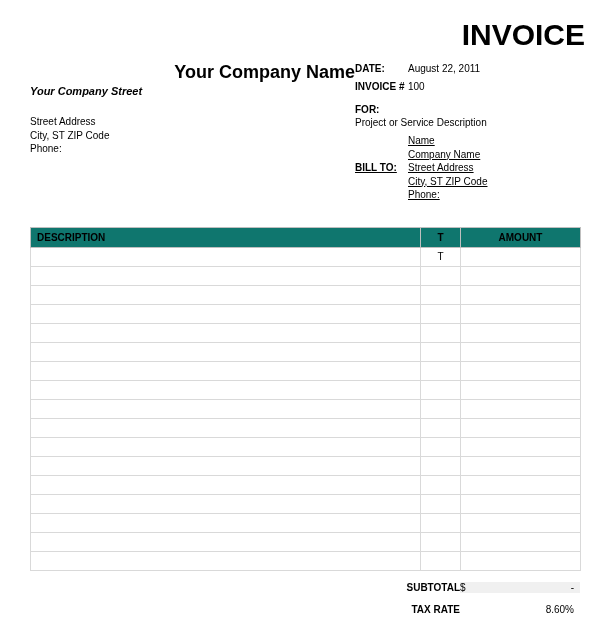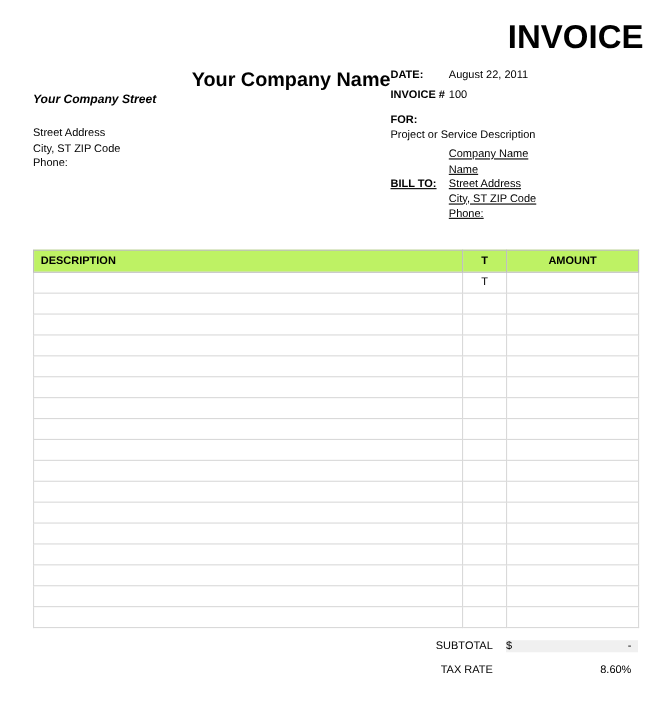--- a/index.html
+++ b/index.html
@@ -70,21 +70,21 @@
   .billto-block {
     line-height: 1.35;
   }
   .line-items {
     margin-top: 20px;
     width: 100%;
     border-collapse: collapse;
     table-layout: fixed;
   }
   .line-items th {
-    background: #bef264;
+    background: #0f766e;
     font-size: 10px;
     font-weight: bold;
     text-align: left;
     padding: 4px 6px;
     border: 1px solid #bfbfbf;
     height: 20px;
   }
   .line-items th.col-t, .line-items th.col-amt {
     text-align: center;
   }
@@ -106,22 +106,22 @@
   .totals-row {
     display: flex;
     justify-content: flex-end;
     align-items: center;
     height: 22px;
     font-size: 10px;
   }
   .totals-label {
     width: 100px;
     text-align: right;
-    font-weight: normal;
-    padding-right: 12px;
+    font-weight: bold;
+    padding-right: 0;
   }
   .totals-value {
     width: 120px;
     text-align: right;
     padding-right: 6px;
     display: flex;
     justify-content: space-between;
   }
   .subtotal-bg {
     background: #f0f0f0;
@@ -155,22 +155,22 @@
         <div class="meta-label">INVOICE #</div>
         <div class="meta-value">100</div>
       </div>
       <div class="meta-row" style="margin-top:10px;flex-direction:column;">
         <div class="meta-label">FOR:</div>
         <div class="meta-value">Project or Service Description</div>
       </div>
       <div class="meta-row" style="margin-top:2px; align-items:center;text-decoration:underline;">
         <div class="meta-label">BILL TO:</div>
         <div class="meta-value billto-block">
+          <div>Name</div>
           <div>Company Name</div>
-          <div>Name</div>
           <div>Street Address</div>
           <div>City, ST  ZIP Code</div>
           <div>Phone:</div>
         </div>
       </div>
     </div>
   </div>
 
   <table class="line-items">
     <thead>

